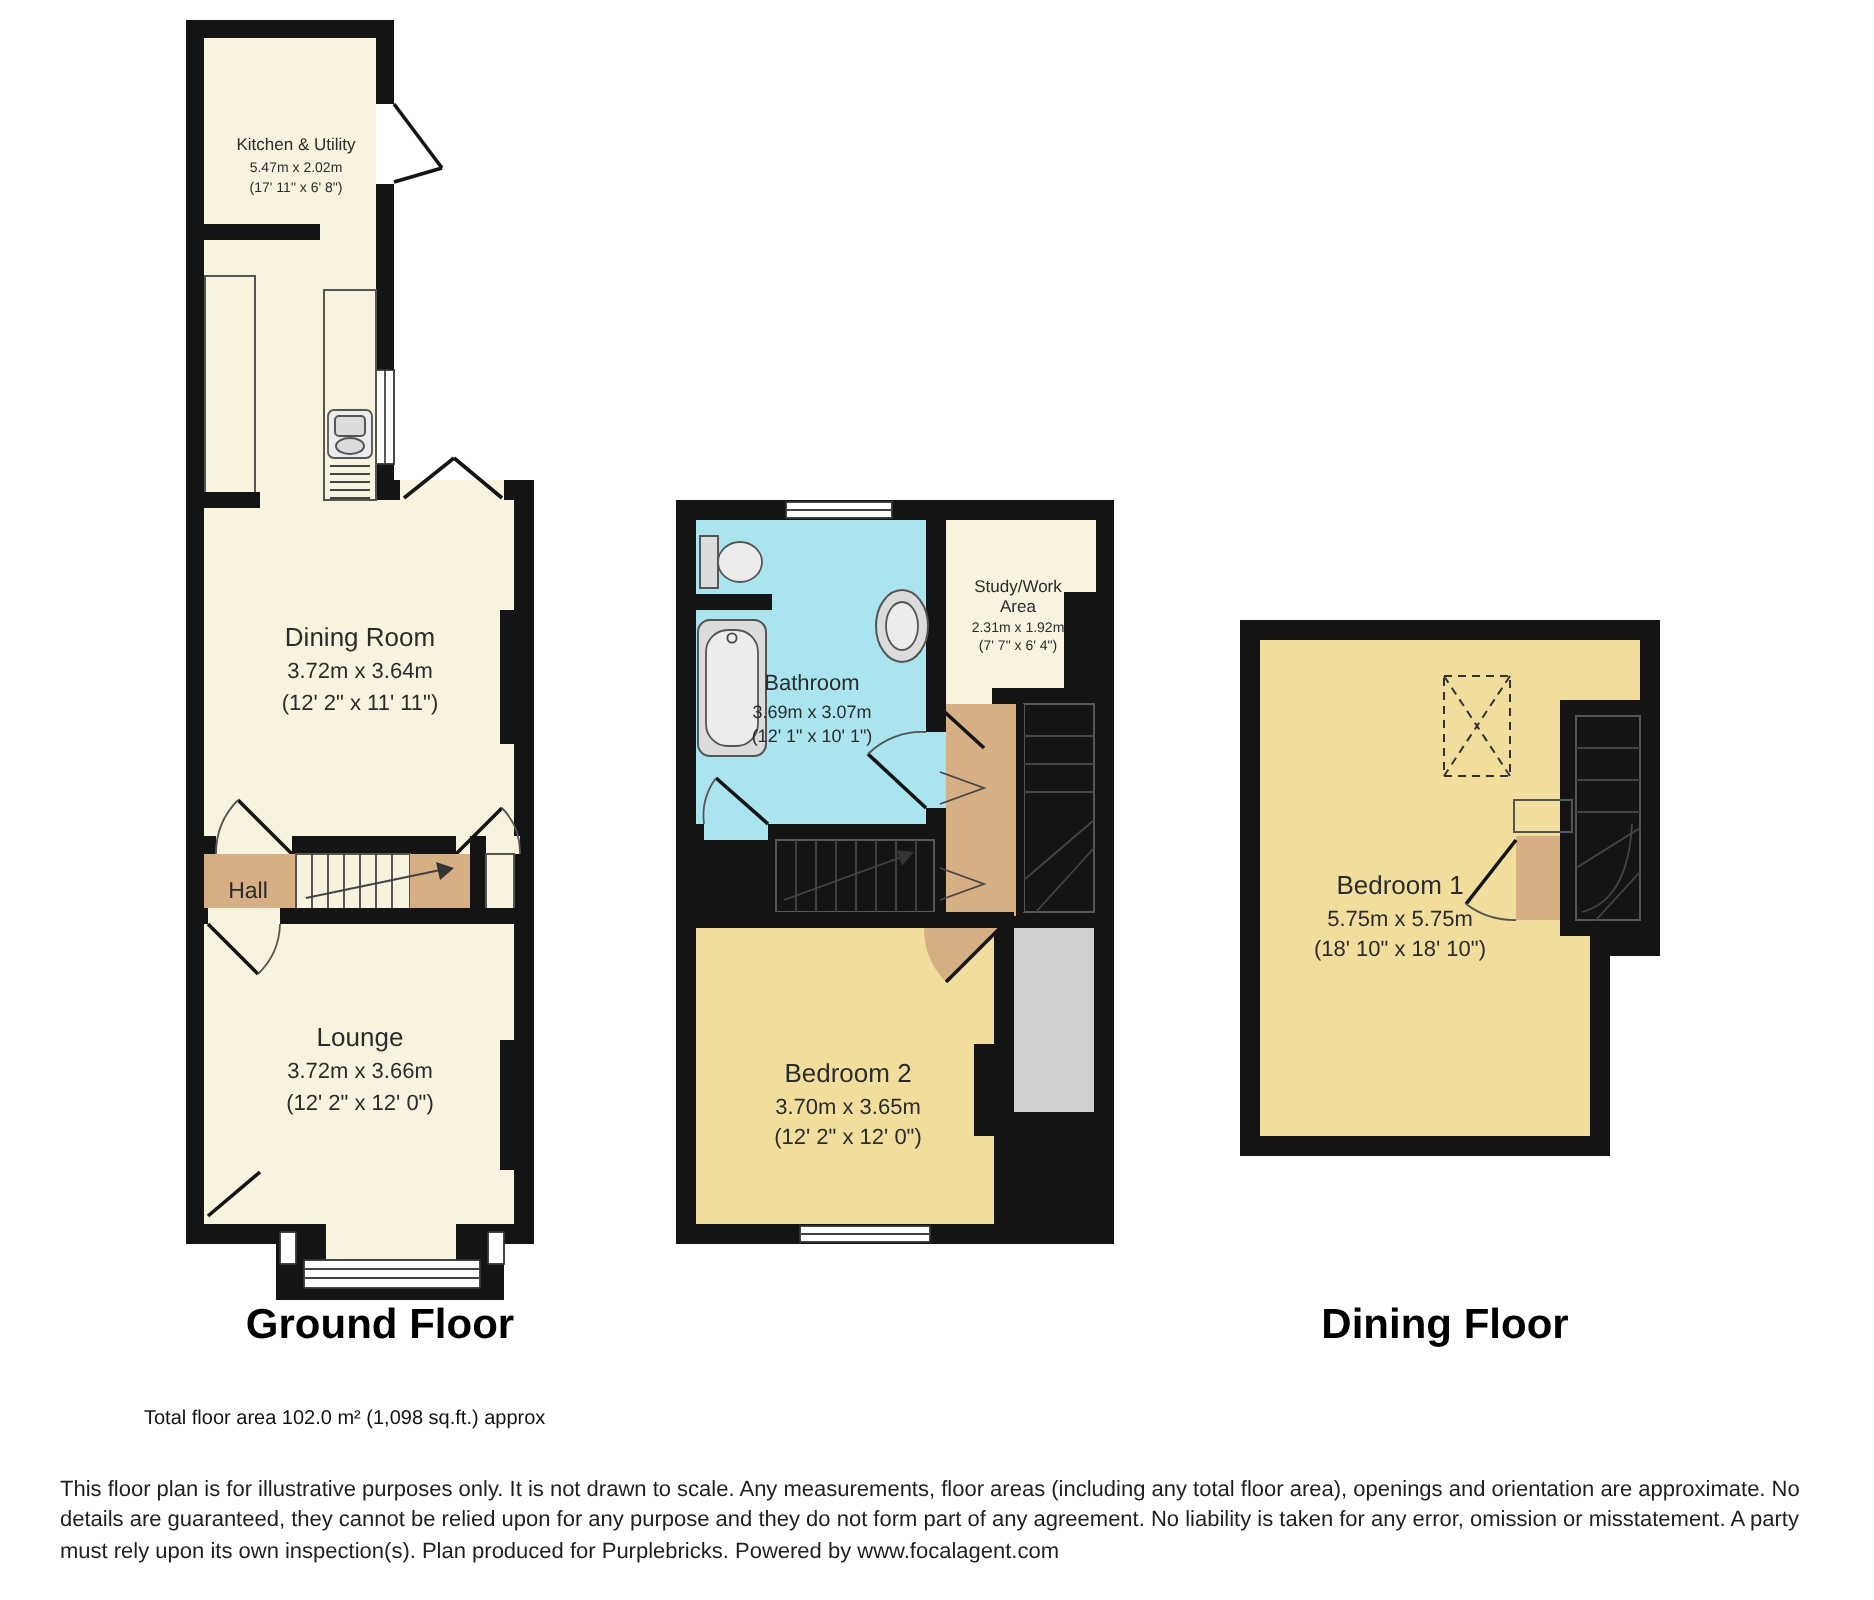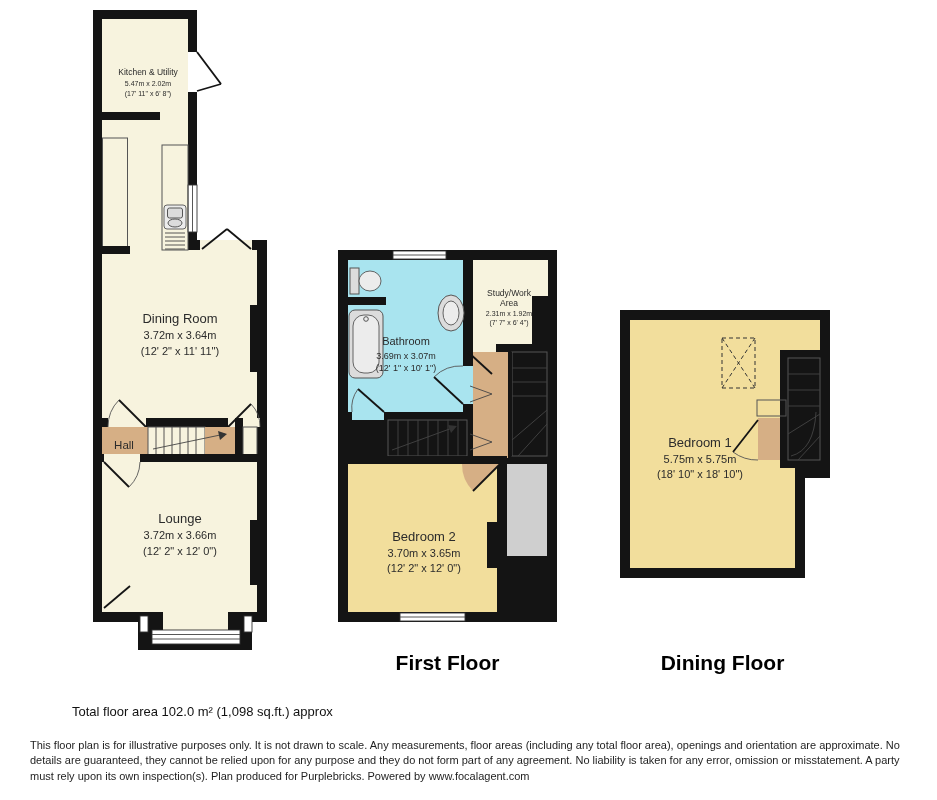--- a/index.html
+++ b/index.html
@@ -23,21 +23,21 @@
   .rdim     { font-size:11px; }
   .rname-m  { font-size:11px; }
   .rdim-m   { font-size:9px; }
   .rname-s  { font-size:8.5px; }
   .rdim-s   { font-size:7px; }
   .hall-t   { font-size:11.5px; }
   .floor-label {
     position:absolute; width:210px; text-align:center;
     font-weight:bold; font-size:21px; color:#000;
   }
-  .total-area { position:absolute; font-size:13px; color:#111;text-align:right; }
+  .total-area { position:absolute; font-size:10px; color:#111;text-align:right; }
   .disclaimer {
     position:absolute; width:877px; 
     font-size:11px; line-height:1.4; color:#1e1e1e;
   }
 </style>
 </head>
 <body>
 
 <div class="canvas">
 
@@ -268,19 +268,19 @@
       <rect class="dash" x="722" y="338" width="33" height="50"></rect>
       <line class="dash" x1="722" y1="338" x2="755" y2="388"></line>
       <line class="dash" x1="755" y1="338" x2="722" y2="388"></line>
     </g>
 
     <text class="rname" x="700" y="447">Bedroom 1</text>
     <text class="rdim" x="700" y="463">5.75m x 5.75m</text>
     <text class="rdim" x="700" y="478">(18' 10" x 18' 10")</text>
   </svg>
 
-  <div class="floor-label" style="left:345px; top:651px; width:205px;">First Floor</div>
+  <div class="floor-label" style="left:85px; top:651px;">Ground Floor</div>
   <div class="floor-label" style="left:620px; top:651px; width:205px;">Dining Floor</div>
 
   <div class="total-area" style="left:72px; top:704px;">Total floor area 102.0 m² (1,098 sq.ft.) approx</div>
   <div class="disclaimer" style="left:30px; top:738px;">This floor plan is for illustrative purposes only. It is not drawn to scale. Any measurements, floor areas (including any total floor area), openings and orientation are approximate. No details are guaranteed, they cannot be relied upon for any purpose and they do not form part of any agreement. No liability is taken for any error, omission or misstatement. A party must rely upon its own inspection(s). Plan produced for Purplebricks. Powered by www.focalagent.com</div>
 
 </div>
 
 </body></html>

